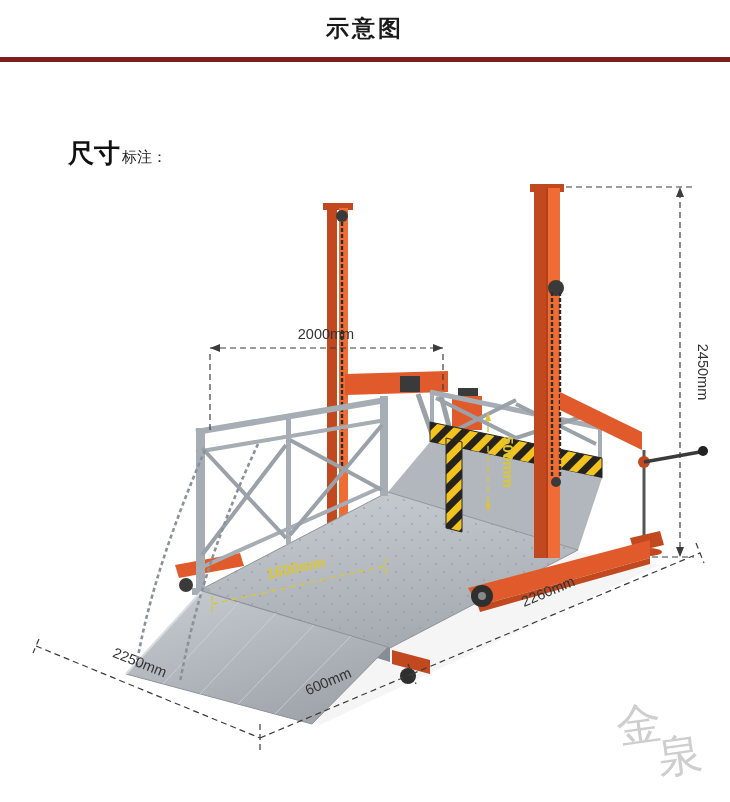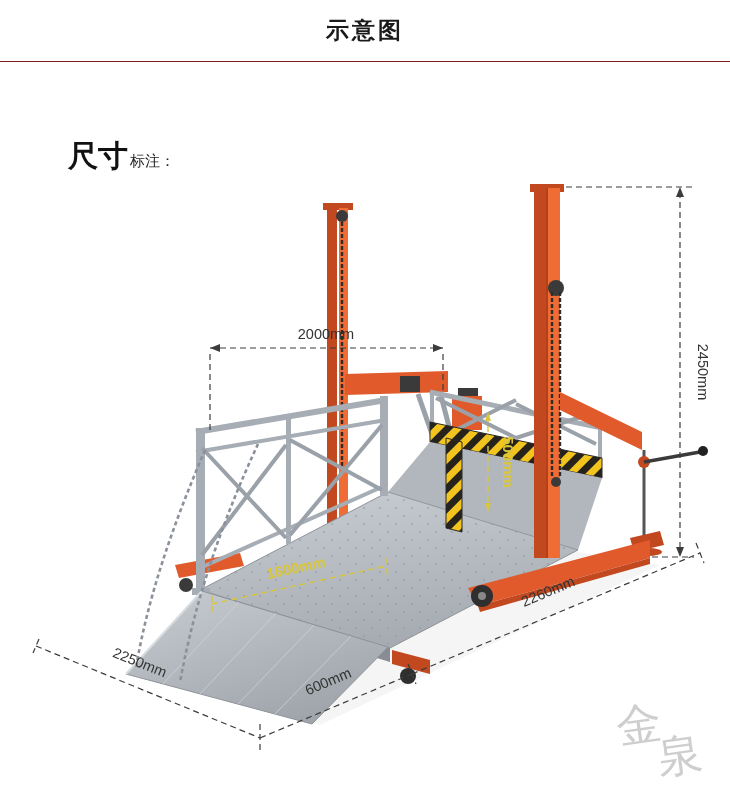--- a/index.html
+++ b/index.html
@@ -8,25 +8,25 @@
   }
   *{box-sizing:border-box;}
   html,body{margin:0;padding:0;}
   body{
     width:730px;height:802px;position:relative;background:#fff;overflow:hidden;
     font-family:"Liberation Sans",sans-serif;
   }
   .page-header{
     position:absolute;top:0;left:0;width:730px;height:62px;
     display:flex;align-items:center;justify-content:center;
-    border-bottom:1px solid #7f1d1d;background:#fff;
+    border-bottom:5px solid #7f1d1d;background:#fff;
   }
   .page-title{font-size:23px;font-weight:bold;color:#1a1a1a;letter-spacing:3px;}
   .section-label{position:absolute;top:136px;left:68px;white-space:nowrap;}
-  .lbl-bold{font-size:30px;font-weight:bold;color:#111;}
+  .lbl-bold{font-size:26px;font-weight:bold;color:#111;}
   .lbl-rest{font-size:15px;color:#222;margin-left:2px;}
   .diagram-svg{position:absolute;top:0;left:0;}
   
   .f-orange{fill:var(--accent-orange);} .f-orange-d{fill:var(--accent-orange-dark);}
   .f-orange-l{fill:var(--accent-orange-light);}
   .f-metal{fill:var(--metal-gray);} .s-metal{stroke:var(--metal-gray);fill:none;}
   .s-steel{stroke:#9aa1a8;fill:none;} .f-dark{fill:#3a3a3a;}
   .f-hzy{fill:var(--hazard-yellow);} .f-hzk{fill:#26221c;}
   .dim{stroke:var(--dim-gray);stroke-width:1.2;stroke-dasharray:6 4;fill:none;}
   .dimy{stroke:var(--dim-yellow);stroke-width:1.4;stroke-dasharray:6 4;fill:none;}

